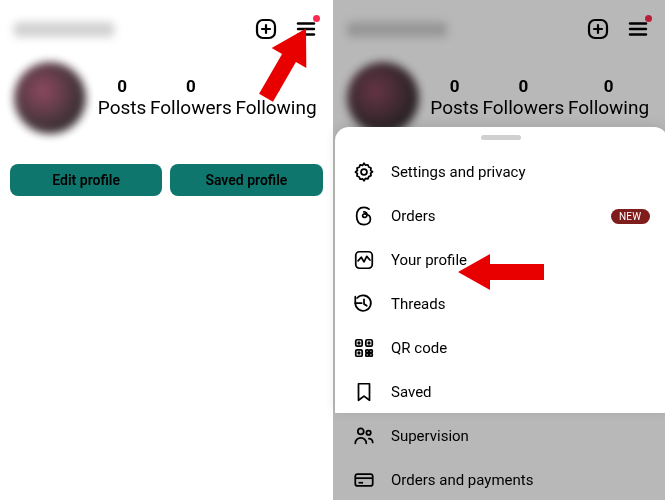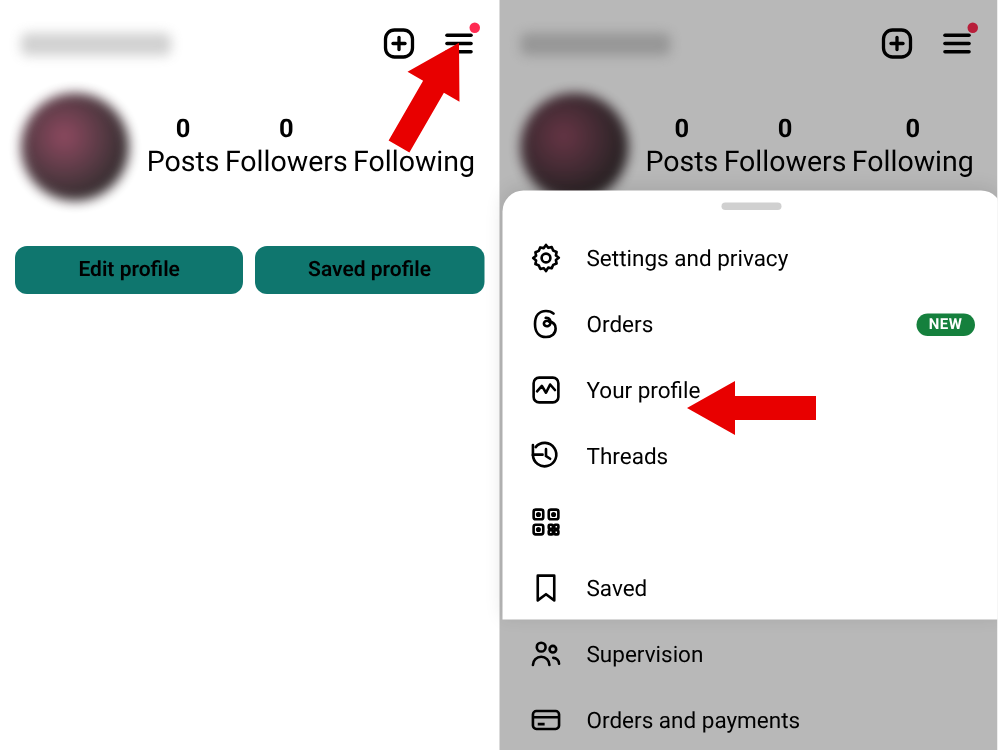--- a/index.html
+++ b/index.html
@@ -23,21 +23,21 @@
   .profile-buttons { display: flex; gap: 8px; padding: 30px 10px 0 10px; }
   .pbtn { flex: 1; height: 32px; background: #0f766e; border-radius: 8px; display: flex; align-items: center; justify-content: center; font-size: 14px; font-weight: 600; color: #000; cursor: pointer; }
   
   .sheet { position: absolute; left: 335px; top: 127px; width: 332.5px; height: 286px; background: #fff; border-radius: 14px 14px 0 0; box-shadow: 0 -2px 12px rgba(0,0,0,0.1); }
   .grabber { width: 40px; height: 5px; background: #aaa; border-radius: 3px; margin: 8px auto 6px; opacity: 0.55; }
   .menu { padding: 4px 0; }
   .menu-item { display: flex; align-items: center; height: 44px; padding: 0 18px; cursor: pointer; }
   .menu-item .micon { width: 22px; height: 22px; display: flex; align-items: center; justify-content: center; margin-right: 16px; color: #000; flex: none; }
   .menu-item .micon svg { display: block; }
   .menu-item .mlabel { font-size: 15px; color: #000; flex: 1; }
-  .menu-item .mbadge { background: #15803d; color: #fff; font-size: 10px; font-weight: 700; border-radius: 10px; padding: 2px 8px; letter-spacing: 0.3px; text-align: center; }
+  .menu-item .mbadge { background: #7f1d1d; color: #fff; font-size: 10px; font-weight: 400; border-radius: 10px; padding: 2px 8px; letter-spacing: 0.3px; text-align: center; }
   
   .arrow1 { position: absolute; left: 240px; top: 20px; pointer-events: none; }
   .arrow2 { position: absolute; left: 454px; top: 247px; pointer-events: none; }
 </style>
 </head>
 <body>
 
 <div class="stage">
   <div class="double">
 
@@ -183,20 +183,21 @@
             <rect x="3" y="14" width="7" height="7" rx="1.5"></rect>
             <circle cx="6.5" cy="6.5" r="0.9" fill="#000"></circle>
             <circle cx="17.5" cy="6.5" r="0.9" fill="#000"></circle>
             <circle cx="6.5" cy="17.5" r="0.9" fill="#000"></circle>
             <rect x="14" y="14" width="3" height="3" rx="0.7"></rect>
             <rect x="18" y="14" width="3" height="3" rx="0.7"></rect>
             <rect x="14" y="18" width="3" height="3" rx="0.7"></rect>
             <rect x="18" y="18" width="3" height="3" rx="0.7"></rect>
           </svg>
         </span>
+        <span class="mlabel">QR code</span>
       </div>
       <div class="menu-item">
         <span class="micon">
           <svg width="22" height="22" viewBox="0 0 24 24" fill="none" stroke="#000" stroke-width="1.9" stroke-linejoin="round">
             <path d="M6 3h12v18l-6-4.5L6 21z"></path>
           </svg>
         </span>
         <span class="mlabel">Saved</span>
       </div>
       <div class="menu-item">

